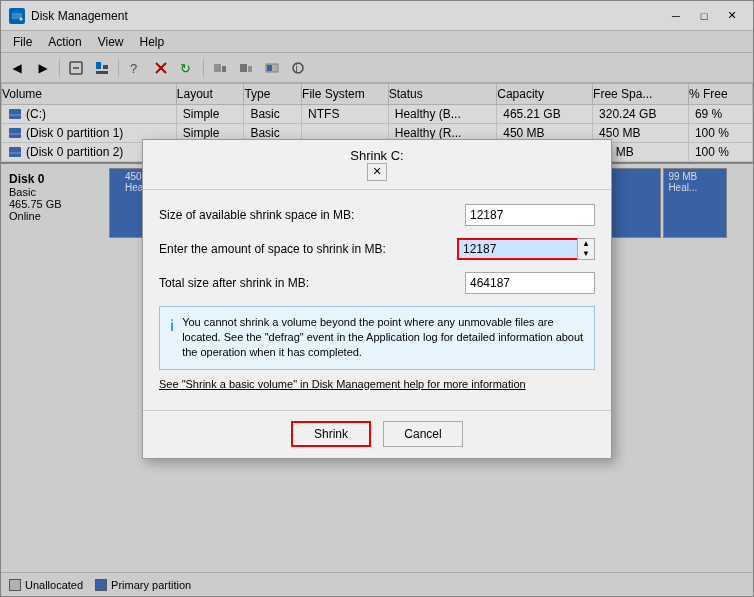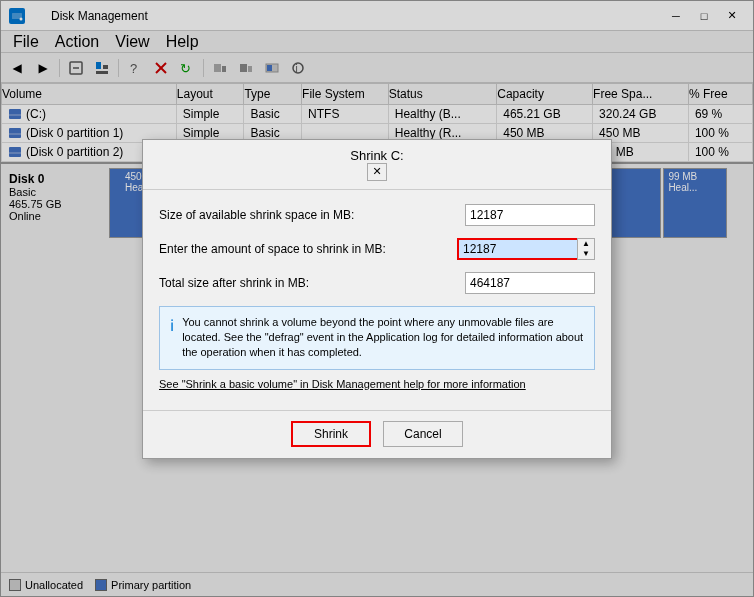--- a/index.html
+++ b/index.html
@@ -35,21 +35,20 @@
     }
     .title-bar-icon {
       width: 16px;
       height: 16px;
       background: #0078d4;
       border-radius: 2px;
     }
     .title-bar-title {
       font-size: 12px;
       color: #000;
-      margin-left: 20px;
     }
     .title-bar-controls {
       display: flex;
       gap: 2px;
     }
     .title-btn {
       width: 26px;
       height: 20px;
       background: transparent;
       border: none;
@@ -63,21 +62,21 @@
       display: flex;
       background: #f0f0f0;
       padding: 2px 4px;
       border-bottom: 1px solid #ccc;
       height: 22px;
       align-items: center;
     }
     .menu-item {
       padding: 2px 8px;
       cursor: pointer;
-      font-size: 16px;
+      font-size: 12px;
     }
     .toolbar {
       display: flex;
       align-items: center;
       padding: 2px 4px;
       border-bottom: 1px solid #ccc;
       height: 30px;
       gap: 2px;
       background: #f0f0f0;
     }

